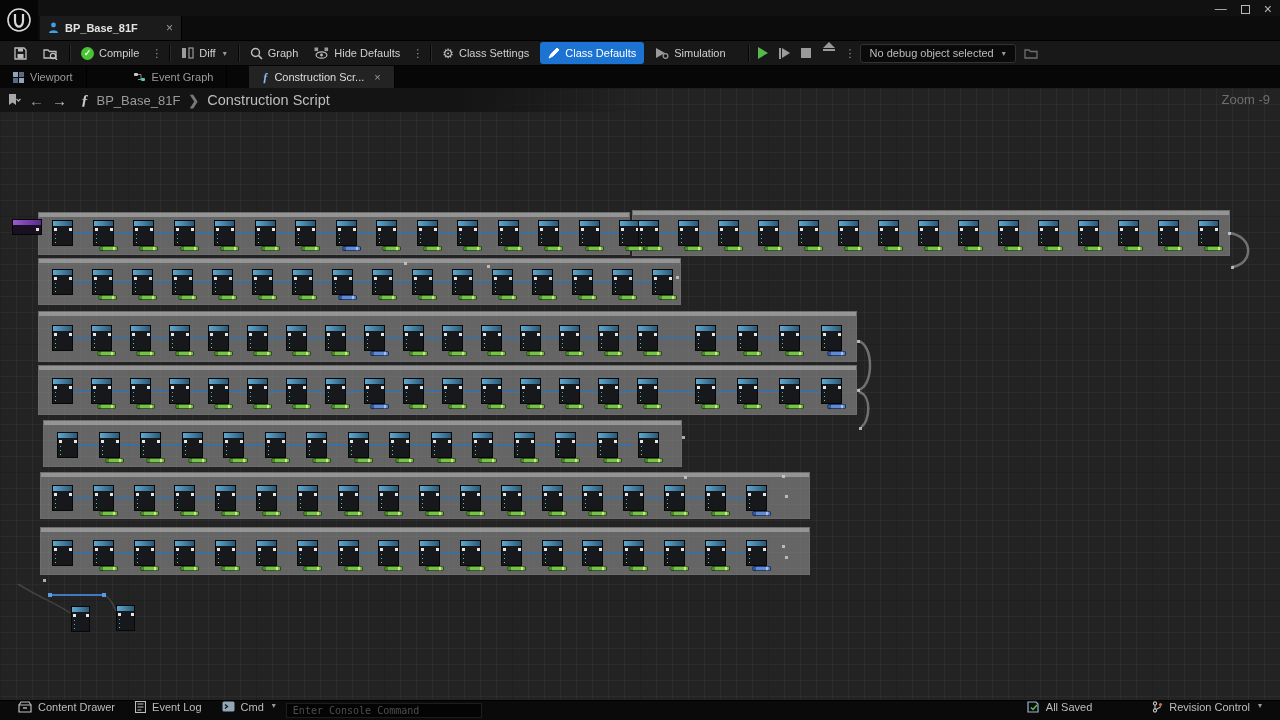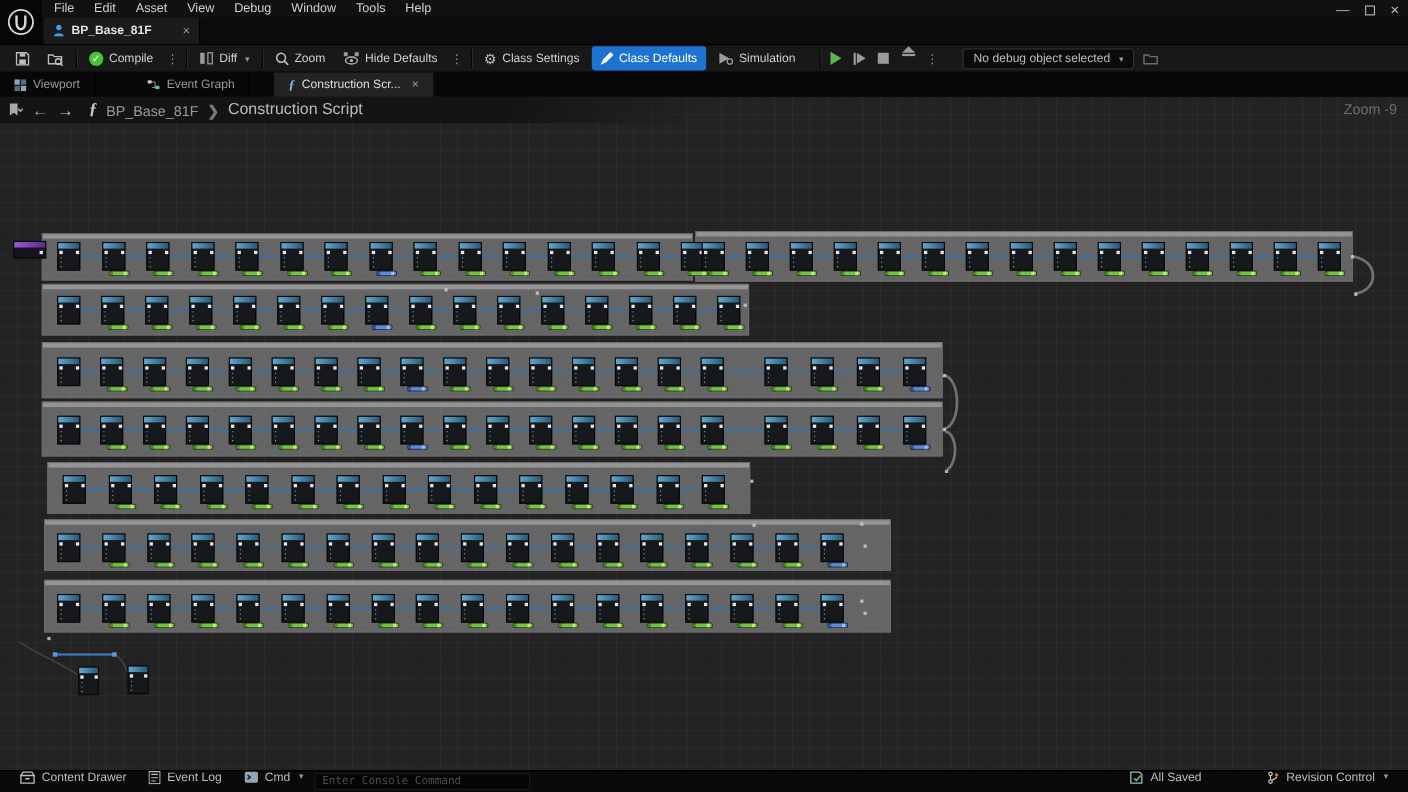--- a/index.html
+++ b/index.html
@@ -41,21 +41,21 @@
   .classdefaults svg path, .classdefaults svg rect { stroke:#fff; fill:#fff; }
   .play-tri { width:0; height:0; border-left:10px solid #57b94a; border-top:6px solid transparent; border-bottom:6px solid transparent; }
   .step { display:flex; align-items:center; gap:1px; }
   .step .bar { width:2px; height:11px; background:#9a9a9a; }
   .step .tri { width:0; height:0; border-left:8px solid #9a9a9a; border-top:5px solid transparent; border-bottom:5px solid transparent; }
   .stop-sq { width:10px; height:10px; background:#9a9a9a; }
   .eject { display:flex; flex-direction:column; align-items:center; gap:1px; }
   .eject .tri { width:0; height:0; border-bottom:6px solid #9a9a9a; border-left:6px solid transparent; border-right:6px solid transparent; }
   .eject .bar { width:12px; height:2px; background:#9a9a9a; }
   .debugdrop { display:flex; align-items:center; gap:6px; background:#0a0a0a; border:1px solid #323232;
-    border-radius:3px; height:19px; padding:0 9px; color:#bdbdbd; font-size:11px; margin-left:18px; }
+    border-radius:3px; height:19px; padding:0 9px; color:#bdbdbd; font-size:11px; margin-left:0; }
 
   
   .paneltabs { position:absolute; top:66px; left:0; right:0; height:22px; background:#070707; display:flex; }
   .ptab { display:flex; align-items:center; gap:6px; padding:0 13px; font-size:11px; color:#9a9a9a;
     border-right:1px solid #000; height:22px; }
   .ptab.active { background:#232323; color:#dedede; }
   .ptab .pclose { color:#9a9a9a; font-size:11px; margin-left:4px; }
   .ficon { font-style:italic; font-family:"Liberation Serif", serif; font-weight:bold; }
 
   
@@ -116,30 +116,20 @@
 <div class="app">
 
   <div class="ue-logo">
     <svg width="26" height="26" viewBox="0 0 26 26">
       <circle cx="13" cy="13" r="11" fill="none" stroke="#d9d9d9" stroke-width="1.6"></circle>
       <path d="M9 7 v7 c0 4.2 2.6 5.6 4 5.6 1.4 0 4-1.4 4-5.6 V7" fill="none" stroke="#d9d9d9" stroke-width="2.2"></path>
     </svg>
   </div>
 
   <div class="titlebar">
-    <div class="menubar">
-      <span class="mi">File</span>
-      <span class="mi">Edit</span>
-      <span class="mi">Asset</span>
-      <span class="mi">View</span>
-      <span class="mi">Debug</span>
-      <span class="mi">Window</span>
-      <span class="mi">Tools</span>
-      <span class="mi">Help</span>
-    </div>
     <div class="winctl">
       <span>—</span>
       <span class="wc-max"></span>
       <span style="font-size:14px;">×</span>
     </div>
   </div>
   <div class="parentclass">
     <span class="lbl">Parent class:</span>
     <span class="val">Character</span>
   </div>
@@ -184,21 +174,21 @@
       </svg>
       <span>Diff</span>
       <span class="chev">▾</span>
     </div>
     <div class="vsep"></div>
     <div class="tbtn">
       <svg width="13" height="13" viewBox="0 0 13 13">
         <circle cx="5.5" cy="5.5" r="4" fill="none" stroke="#bdbdbd" stroke-width="1.4"></circle>
         <line x1="8.6" y1="8.6" x2="12" y2="12" stroke="#bdbdbd" stroke-width="1.6"></line>
       </svg>
-      <span>Zoom</span>
+      <span>Graph</span>
     </div>
     <div class="tbtn">
       <svg width="15" height="12" viewBox="0 0 15 12">
         <rect x="0.5" y="0.5" width="3.6" height="3.6" fill="#9a9a9a"></rect>
         <rect x="10.5" y="0.5" width="3.6" height="3.6" fill="#9a9a9a"></rect>
         <ellipse cx="7.5" cy="8" rx="5.4" ry="3.2" fill="none" stroke="#bdbdbd" stroke-width="1.2"></ellipse>
         <circle cx="7.5" cy="8" r="1.4" fill="#bdbdbd"></circle>
       </svg>
       <span>Hide Defaults</span>
     </div>

